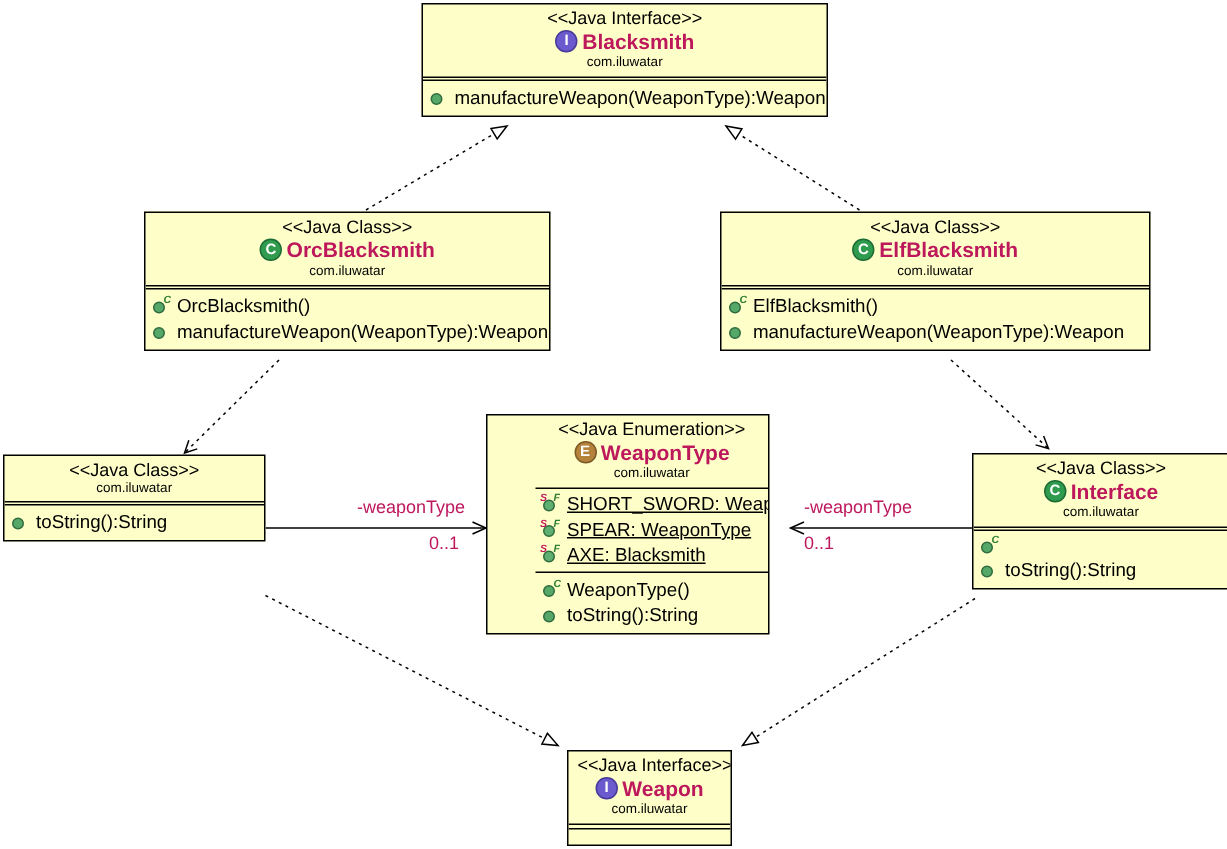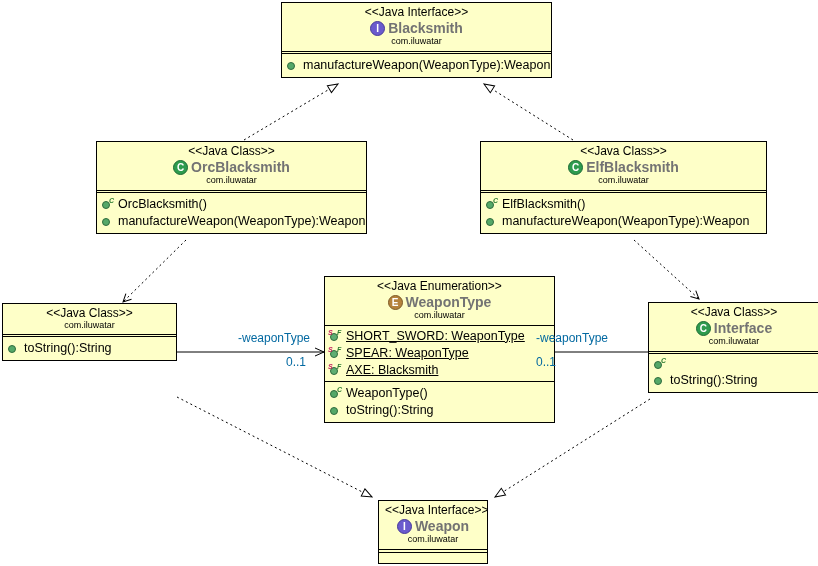--- a/index.html
+++ b/index.html
@@ -36,21 +36,21 @@
     white-space: nowrap;
   }
   .title-row {
     display: block;
     margin-top: 1px;
     white-space: nowrap;
   }
   .title-name {
     font-size: 14px;
     font-weight: bold;
-    color: #737373;
+    color: #be185d;
     vertical-align: middle;
   }
   .pkg {
     display: block;
     font-size: 9px;
     color: #000000;
     margin-top: 1px;
     white-space: nowrap;
   }
 
@@ -133,21 +133,21 @@
     left: 0;
     top: 0;
     width: 818px;
     height: 566px;
     pointer-events: none;
   }
   
   .edge-label {
     position: absolute;
     font-size: 12px;
-    color: #0369a1;
+    color: #be185d;
     white-space: nowrap;
   }
 </style>
 </head>
 <body>
 
 <div id="canvas">
 
   <svg id="links" viewBox="0 0 818 566" width="818" height="566">
     <defs>
@@ -262,21 +262,21 @@
       </div>
       <div class="uml-row">
         <span class="mic">
             <i class="dot"></i>
           </span>
         <span class="rowtext">manufactureWeapon(WeaponType):Weapon</span>
       </div>
     </div>
   </div>
 
-  <div class="uml-box" style="left:324px; top:276px; width:231px;">
+  <div class="uml-box" style="left:324px; top:276px; width:189px;padding-left:32px;">
     <div class="uml-header">
       <span class="stereotype">&lt;&lt;Java Enumeration&gt;&gt;</span>
       <span class="title-row">
         <span class="tic tic-enum">E</span><span class="title-name">WeaponType</span>
       </span>
       <span class="pkg">com.iluwatar</span>
     </div>
     <div class="uml-sep"></div>
     <div class="uml-compartment" style="padding-top:2px;padding-bottom:2px;">
       <div class="uml-row underline">

